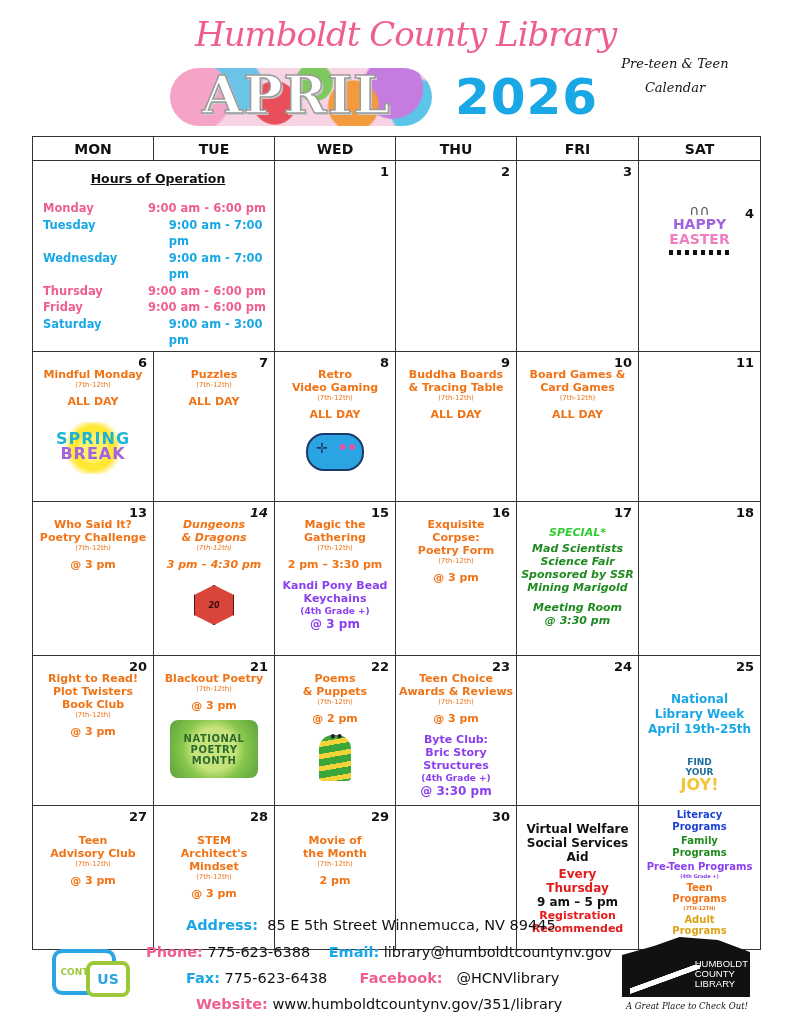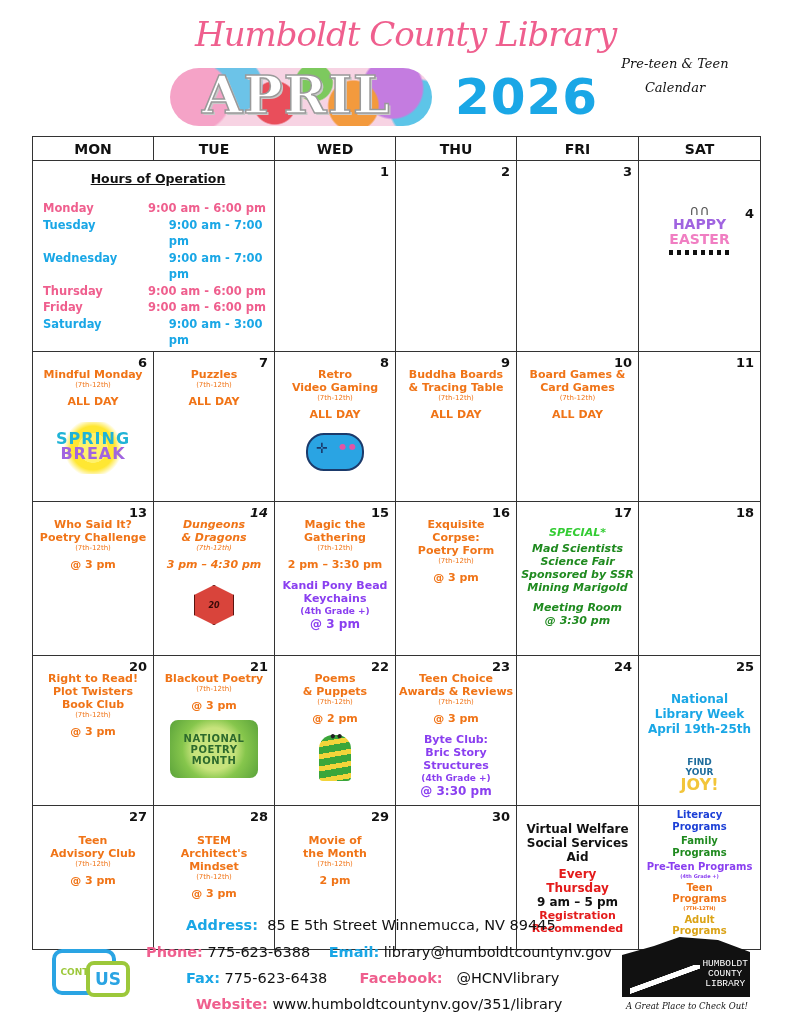--- a/index.html
+++ b/index.html
@@ -59,26 +59,26 @@
   .ears { font-size:14px; color:#555; font-weight:normal; line-height:14px; }
   .poetry { width:88px; height:58px; margin:8px auto 0; border-radius:8px; background:radial-gradient(circle at 50% 50%, #c7e37c 0 40%, #86c64c 60%, #5aa23a 100%); display:flex; flex-direction:column; justify-content:center; font-size:10px; line-height:11px; color:#2d6a2d; letter-spacing:0.5px; }
   .puppet { width:32px; height:46px; margin:10px auto 0; background:repeating-linear-gradient(170deg,#3aa63a 0 7px,#f2d43a 7px 12px); border-radius:14px 14px 4px 4px; position:relative; }
   .puppet::before { content:"••"; position:absolute; left:10px; top:-4px; color:#222; font-size:12px; letter-spacing:-1px; }
   .joy { margin:20px auto 16px; font-size:9px; line-height:10px; color:#1e6c9c; }
   .joy .j { font-size:16px; line-height:16px; color:#f2c53a; }
 
   .footer { position:absolute; left:0; top:907px; width:791px; height:117px; }
   .contact-badge { position:absolute; left:52px; top:30px; width:74px; height:58px; }
   .bubble1 { position:absolute; left:0; top:12px; width:56px; height:38px; border:4px solid #2aa4e3; border-radius:10px; background:#fff; font-size:9px; font-weight:bold; color:#9cc83a; display:flex; align-items:center; justify-content:center; }
-  .bubble2 { position:absolute; left:34px; top:24px; width:36px; height:28px; border:4px solid #9cc83a; border-radius:8px; background:#fff; font-size:17px; font-weight:bold; color:#2aa4e3; display:flex; align-items:center; justify-content:center; }
+  .bubble2 { position:absolute; left:34px; top:24px; width:36px; height:28px; border:4px solid #9cc83a; border-radius:8px; background:#fff; font-size:14px; font-weight:bold; color:#2aa4e3; display:flex; align-items:center; justify-content:center; }
   .fline { position:absolute; font-size:14.5px; color:#111; white-space:nowrap; }
   .flabel { font-weight:bold; }
   .logo { position:absolute; left:622px; top:30px; width:130px; height:82px; }
   .logo-box { position:absolute; left:0; top:0; width:128px; height:60px; background:#111; clip-path:polygon(0 30%,25% 15%,45% 0,75% 5%,100% 25%,100% 100%,0 100%); }
-  .logo-text { position:absolute; right:4px; top:22px; color:#fff; font-family:Liberation Mono, monospace; font-size:9.5px; line-height:10px; text-align:center; }
+  .logo-text { position:absolute; right:4px; top:22px; color:#fff; font-family:Liberation Sans, sans-serif; font-size:9.5px; line-height:10px; }
   .logo-road { position:absolute; left:8px; top:28px; width:70px; height:32px; background:linear-gradient(160deg,transparent 40%,#fff 41% 50%,transparent 51%); }
   .tagline { position:absolute; left:0; top:64px; width:130px; text-align:center; font-family:"DejaVu Serif", serif; font-style:italic; font-size:8.5px; color:#111; }
 </style>
 </head>
 <body>
 
 <div class="header">
   <div class="lib-title">Humboldt County Library</div>
   <div class="eggs"></div>
   <div class="april">APRIL</div>

